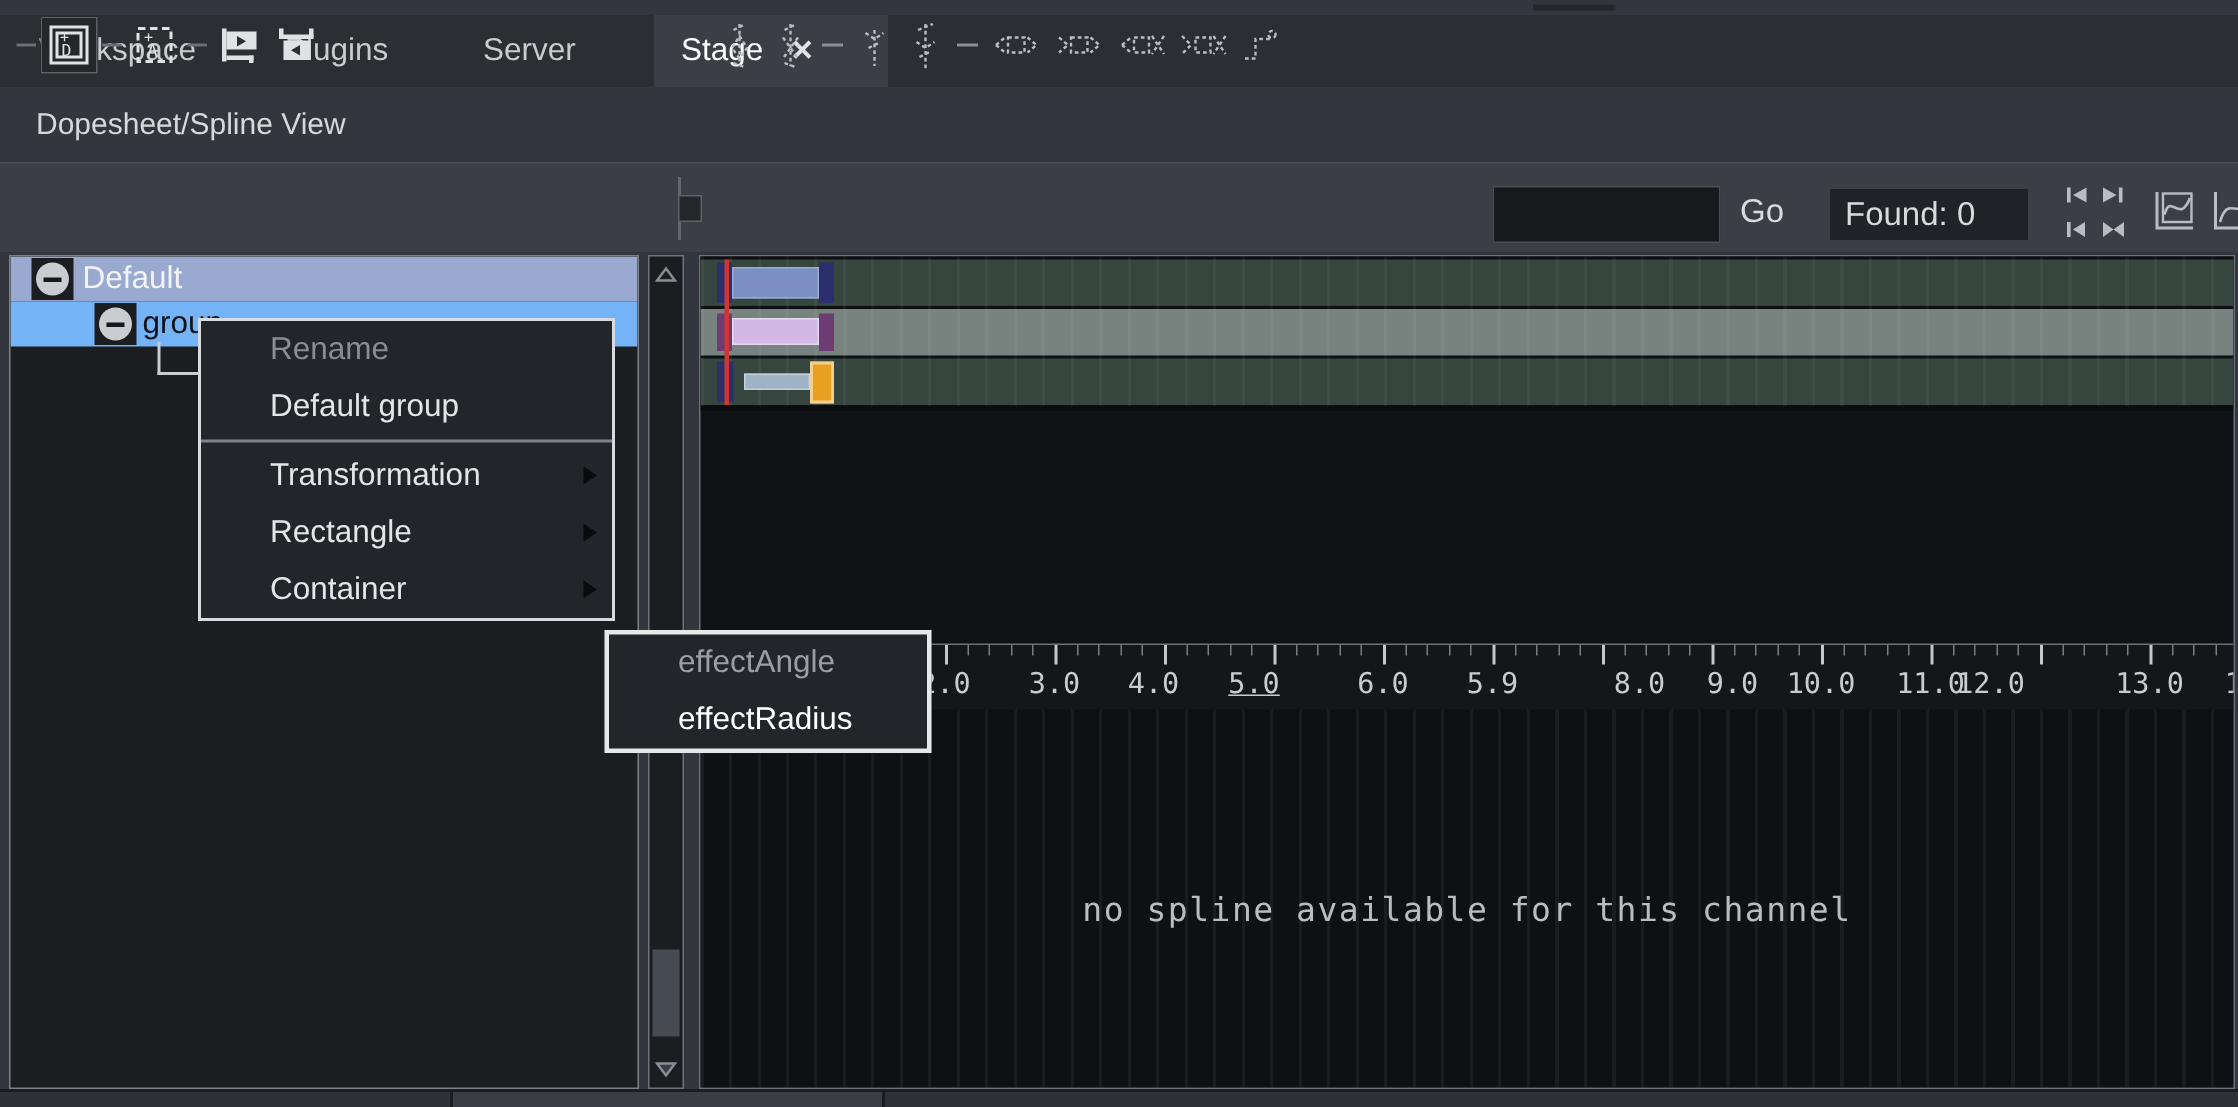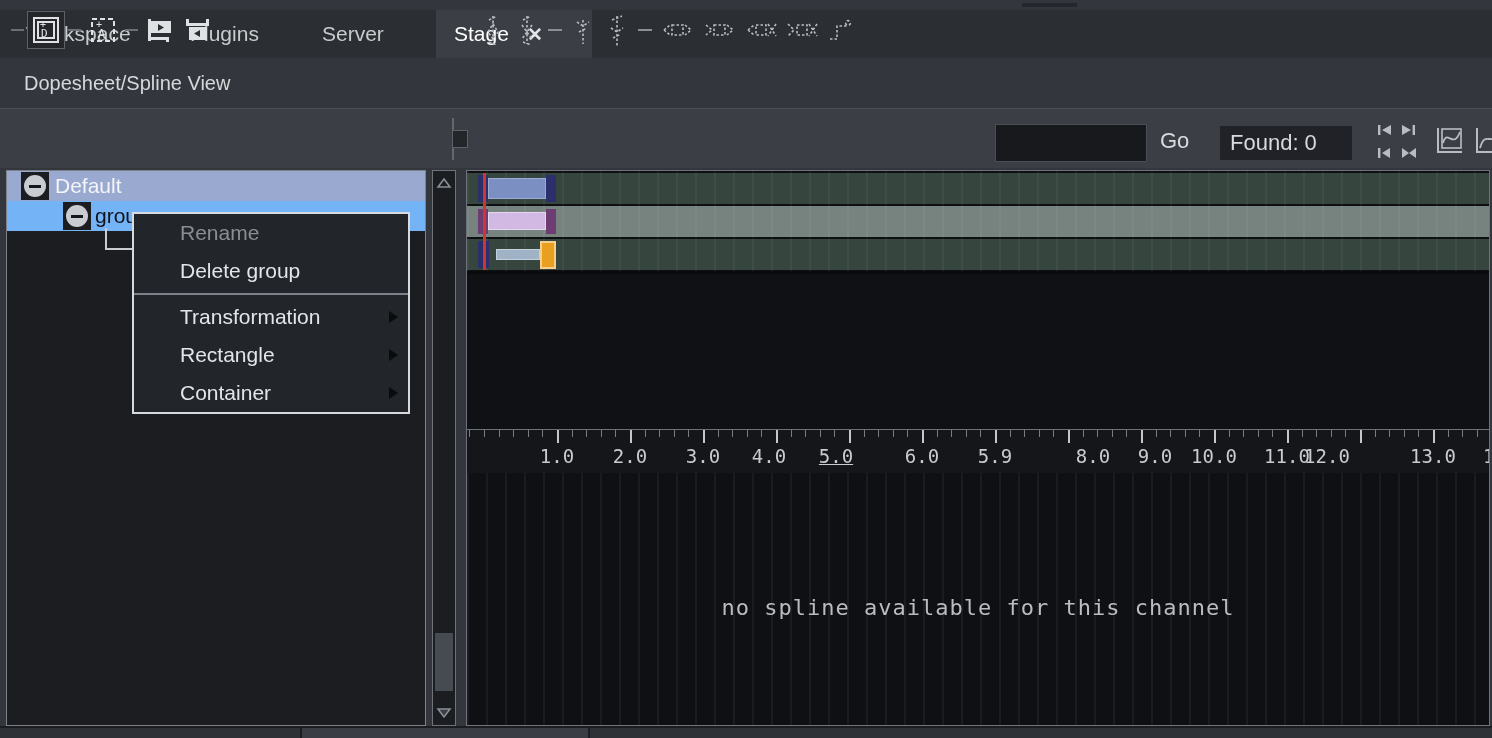--- a/index.html
+++ b/index.html
@@ -488,37 +488,45 @@
       <div class="splinegrid"></div>
       <div class="nospline">no spline available for this channel</div>
     </div>
   </div>
 
   <div class="ctxmenu">
     <div class="ctxitem disabled">
       <span>Rename</span>
     </div>
     <div class="ctxitem">
-      <span>Delete group</span>
+      <span>Default group</span>
     </div>
     <div class="ctxsep"></div>
     <div class="ctxitem">
       <span>Transformation</span>
       <span class="ctxarrow"></span>
     </div>
     <div class="ctxitem">
       <span>Rectangle</span>
       <span class="ctxarrow"></span>
     </div>
     <div class="ctxitem">
       <span>Container</span>
       <span class="ctxarrow"></span>
     </div>
   </div>
 
+  <div class="submenu">
+    <div class="subitem dim">
+      <span>effectAngle</span>
+    </div>
+    <div class="subitem">
+      <span>effectRadius</span>
+    </div>
+  </div>
 
   <div class="botstrip">
     <div class="seg" style="left:0;width:300px;"></div>
     <div class="seg" style="left:302px;width:286px;background:#3a3e44;"></div>
     <div class="seg" style="left:590px;width:902px;"></div>
   </div>
 
 </div>
 
 </body></html>

